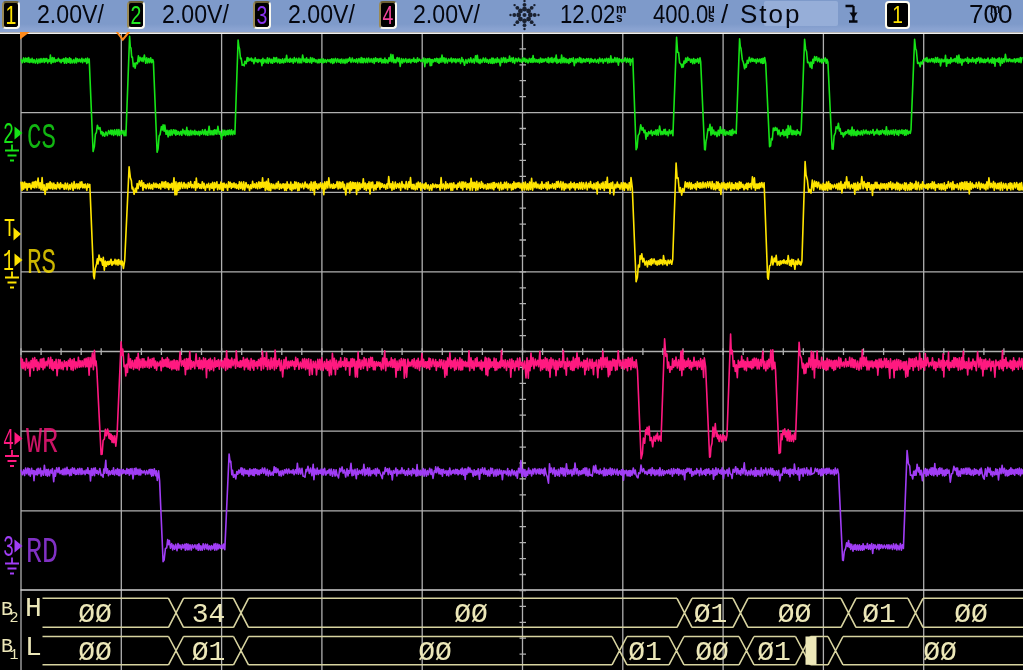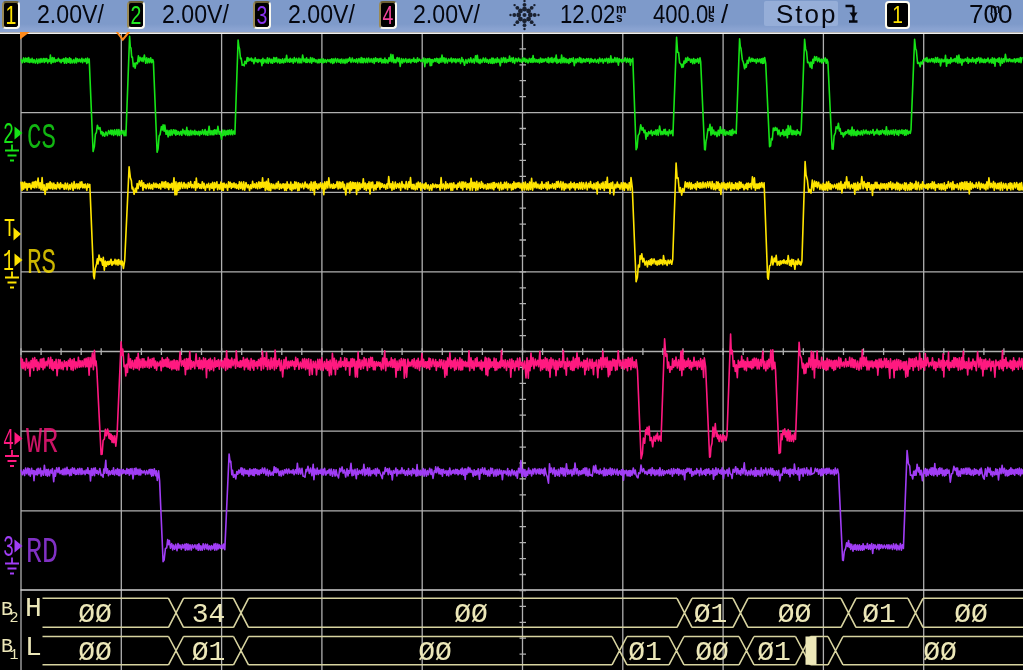--- a/index.html
+++ b/index.html
@@ -104,21 +104,21 @@
         <span>m</span>
         <span>s</span>
       </div>
 <div class="bt" style="left:653px;transform:scaleX(0.85)">400.0</div>
 <div class="stk" style="left:708px">
         <span>µ</span>
         <span>s</span>
       </div>
 <div class="bt" style="left:721px">/</div>
 <div id="stopbox"></div>
-<div class="bt" style="left:776px;letter-spacing:2px">Stop</div>
+<div class="bt" style="left:740px;letter-spacing:2px">Stop</div>
 <svg id="trigicon" width="18" height="20" viewBox="0 0 18 20">
  <path d="M0.5 2H8.5 M8.5 2V17.5 M4 17.5H12.5" stroke="#05070f" stroke-width="2.3" fill="none"></path>
  <path d="M4.5 8.5H12.5L8.5 14.5Z" fill="#05070f"></path>
 </svg>
 <div id="trigbox"><span>1</span></div>
 <div class="bt" style="left:969px">700</div>
 <div class="stk" style="left:990px">
         <span>m</span>
         <span>V</span>
       </div>

